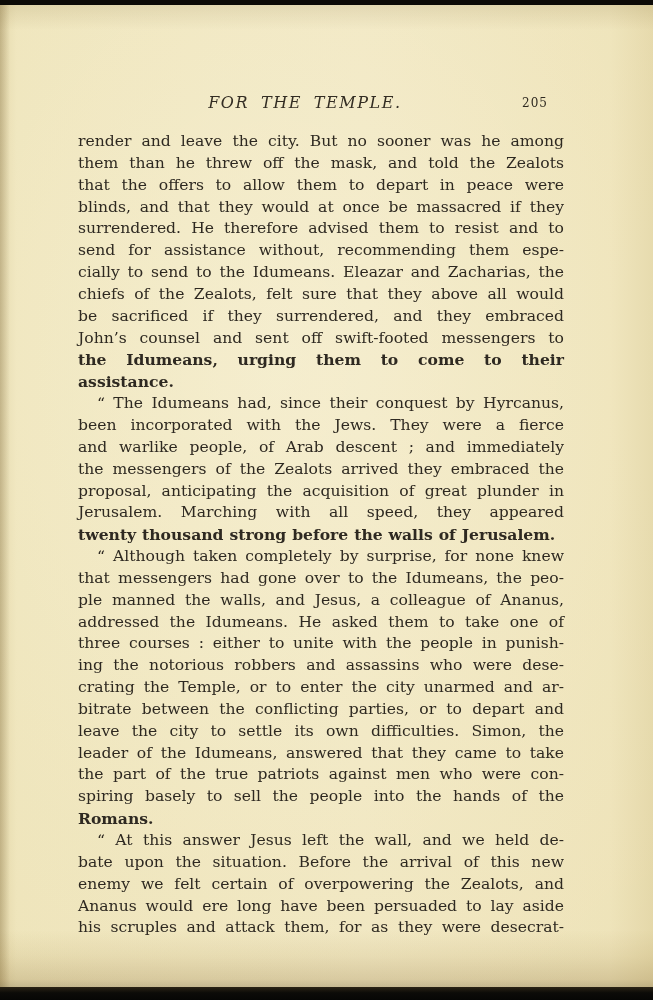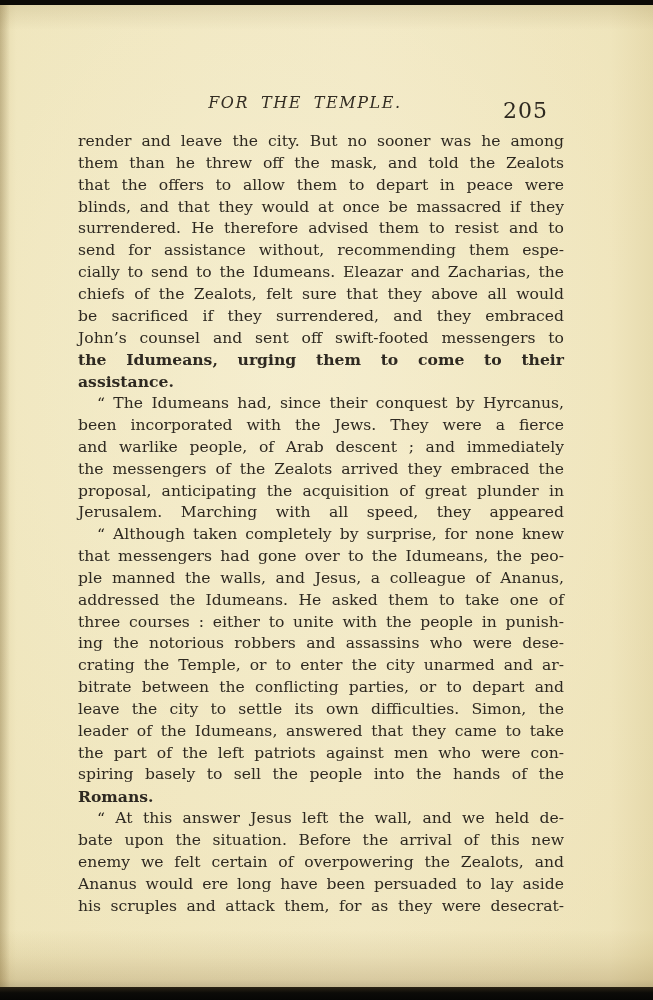--- a/index.html
+++ b/index.html
@@ -61,22 +61,22 @@
     position: absolute; left: 62px; width: 486px; top: 88px; height: 22px;
   }
   .header-title {
     display: block; text-align: center;
     font-style: italic;
     font-size: 16px; line-height: 22px;
     letter-spacing: 1.6px; word-spacing: 5px;
     color: #332d23;
   }
   .page-number {
-    position: absolute; right: 0; top: 8px;
-    font-size: 22px; line-height: 22px;
+    position: absolute; right: 0; top: 0;
+    font-size: 12px; line-height: 22px;
     letter-spacing: 1px;
     color: #2e2920;
   }
   
   .text-block {
     position: absolute; left: 62px; width: 486px; top: 127px;
     color: #2e2921;
     font-size: 15.6px;
     margin-left: 16px;
   }
@@ -117,33 +117,34 @@
           <div class="line">John’s counsel and sent off swift-footed messengers to</div>
           <div class="line no-j">the Idumeans, urging them to come to their assistance.</div>
         </div>
         <div>
           <div class="line indent">“ The Idumeans had, since their conquest by Hyrcanus,</div>
           <div class="line">been incorporated with the Jews.  They were a fierce</div>
           <div class="line">and warlike people, of Arab descent ; and immediately</div>
           <div class="line">the messengers of the Zealots arrived they embraced the</div>
           <div class="line">proposal, anticipating the acquisition of great plunder in</div>
           <div class="line">Jerusalem.  Marching with all speed, they appeared</div>
+          <div class="line no-j">twenty thousand strong before the walls of Jerusalem.</div>
         </div>
         <div>
           <div class="line indent">“ Although taken completely by surprise, for none knew</div>
           <div class="line">that messengers had gone over to the Idumeans, the peo-</div>
           <div class="line">ple manned the walls, and Jesus, a colleague of Ananus,</div>
           <div class="line">addressed the Idumeans.  He asked them to take one of</div>
           <div class="line">three courses : either to unite with the people in punish-</div>
           <div class="line">ing the notorious robbers and assassins who were dese-</div>
           <div class="line">crating the Temple, or to enter the city unarmed and ar-</div>
           <div class="line">bitrate between the conflicting parties, or to depart and</div>
           <div class="line">leave the city to settle its own difficulties.  Simon, the</div>
           <div class="line">leader of the Idumeans, answered that they came to take</div>
-          <div class="line">the part of the left patriots against men who were con-</div>
+          <div class="line">the part of the true patriots against men who were con-</div>
           <div class="line">spiring basely to sell the people into the hands of the</div>
           <div class="line no-j">Romans.</div>
         </div>
         <div>
           <div class="line indent">“ At this answer Jesus left the wall, and we held de-</div>
           <div class="line">bate upon the situation.  Before the arrival of this new</div>
           <div class="line">enemy we felt certain of overpowering the Zealots, and</div>
           <div class="line">Ananus would ere long have been persuaded to lay aside</div>
           <div class="line">his scruples and attack them, for as they were desecrat-</div>
         </div>

